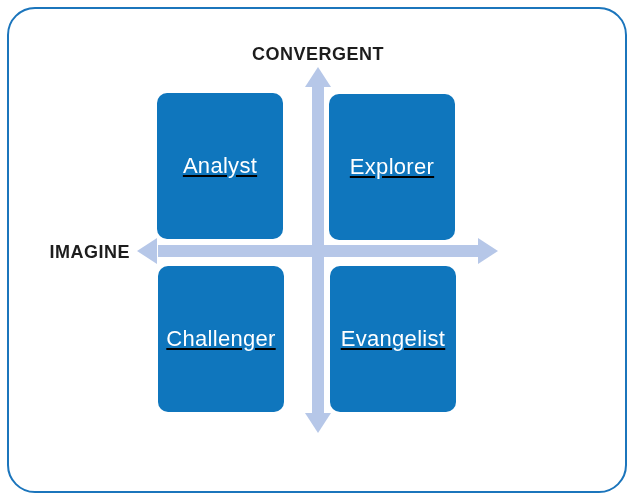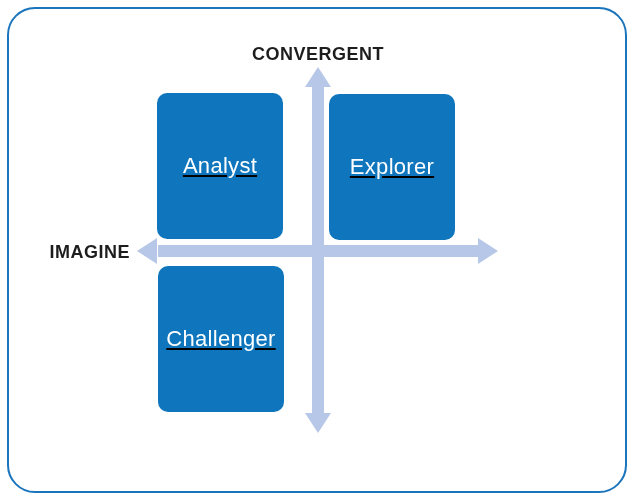--- a/index.html
+++ b/index.html
@@ -122,14 +122,17 @@
 
   <div class="quadrant tl">
     <span class="q-label">Analyst</span>
   </div>
   <div class="quadrant tr">
     <span class="q-label">Explorer</span>
   </div>
   <div class="quadrant bl">
     <span class="q-label">Challenger</span>
   </div>
+  <div class="quadrant br">
+    <span class="q-label">Evangelist</span>
+  </div>
 
 </div>
 
 </body></html>

